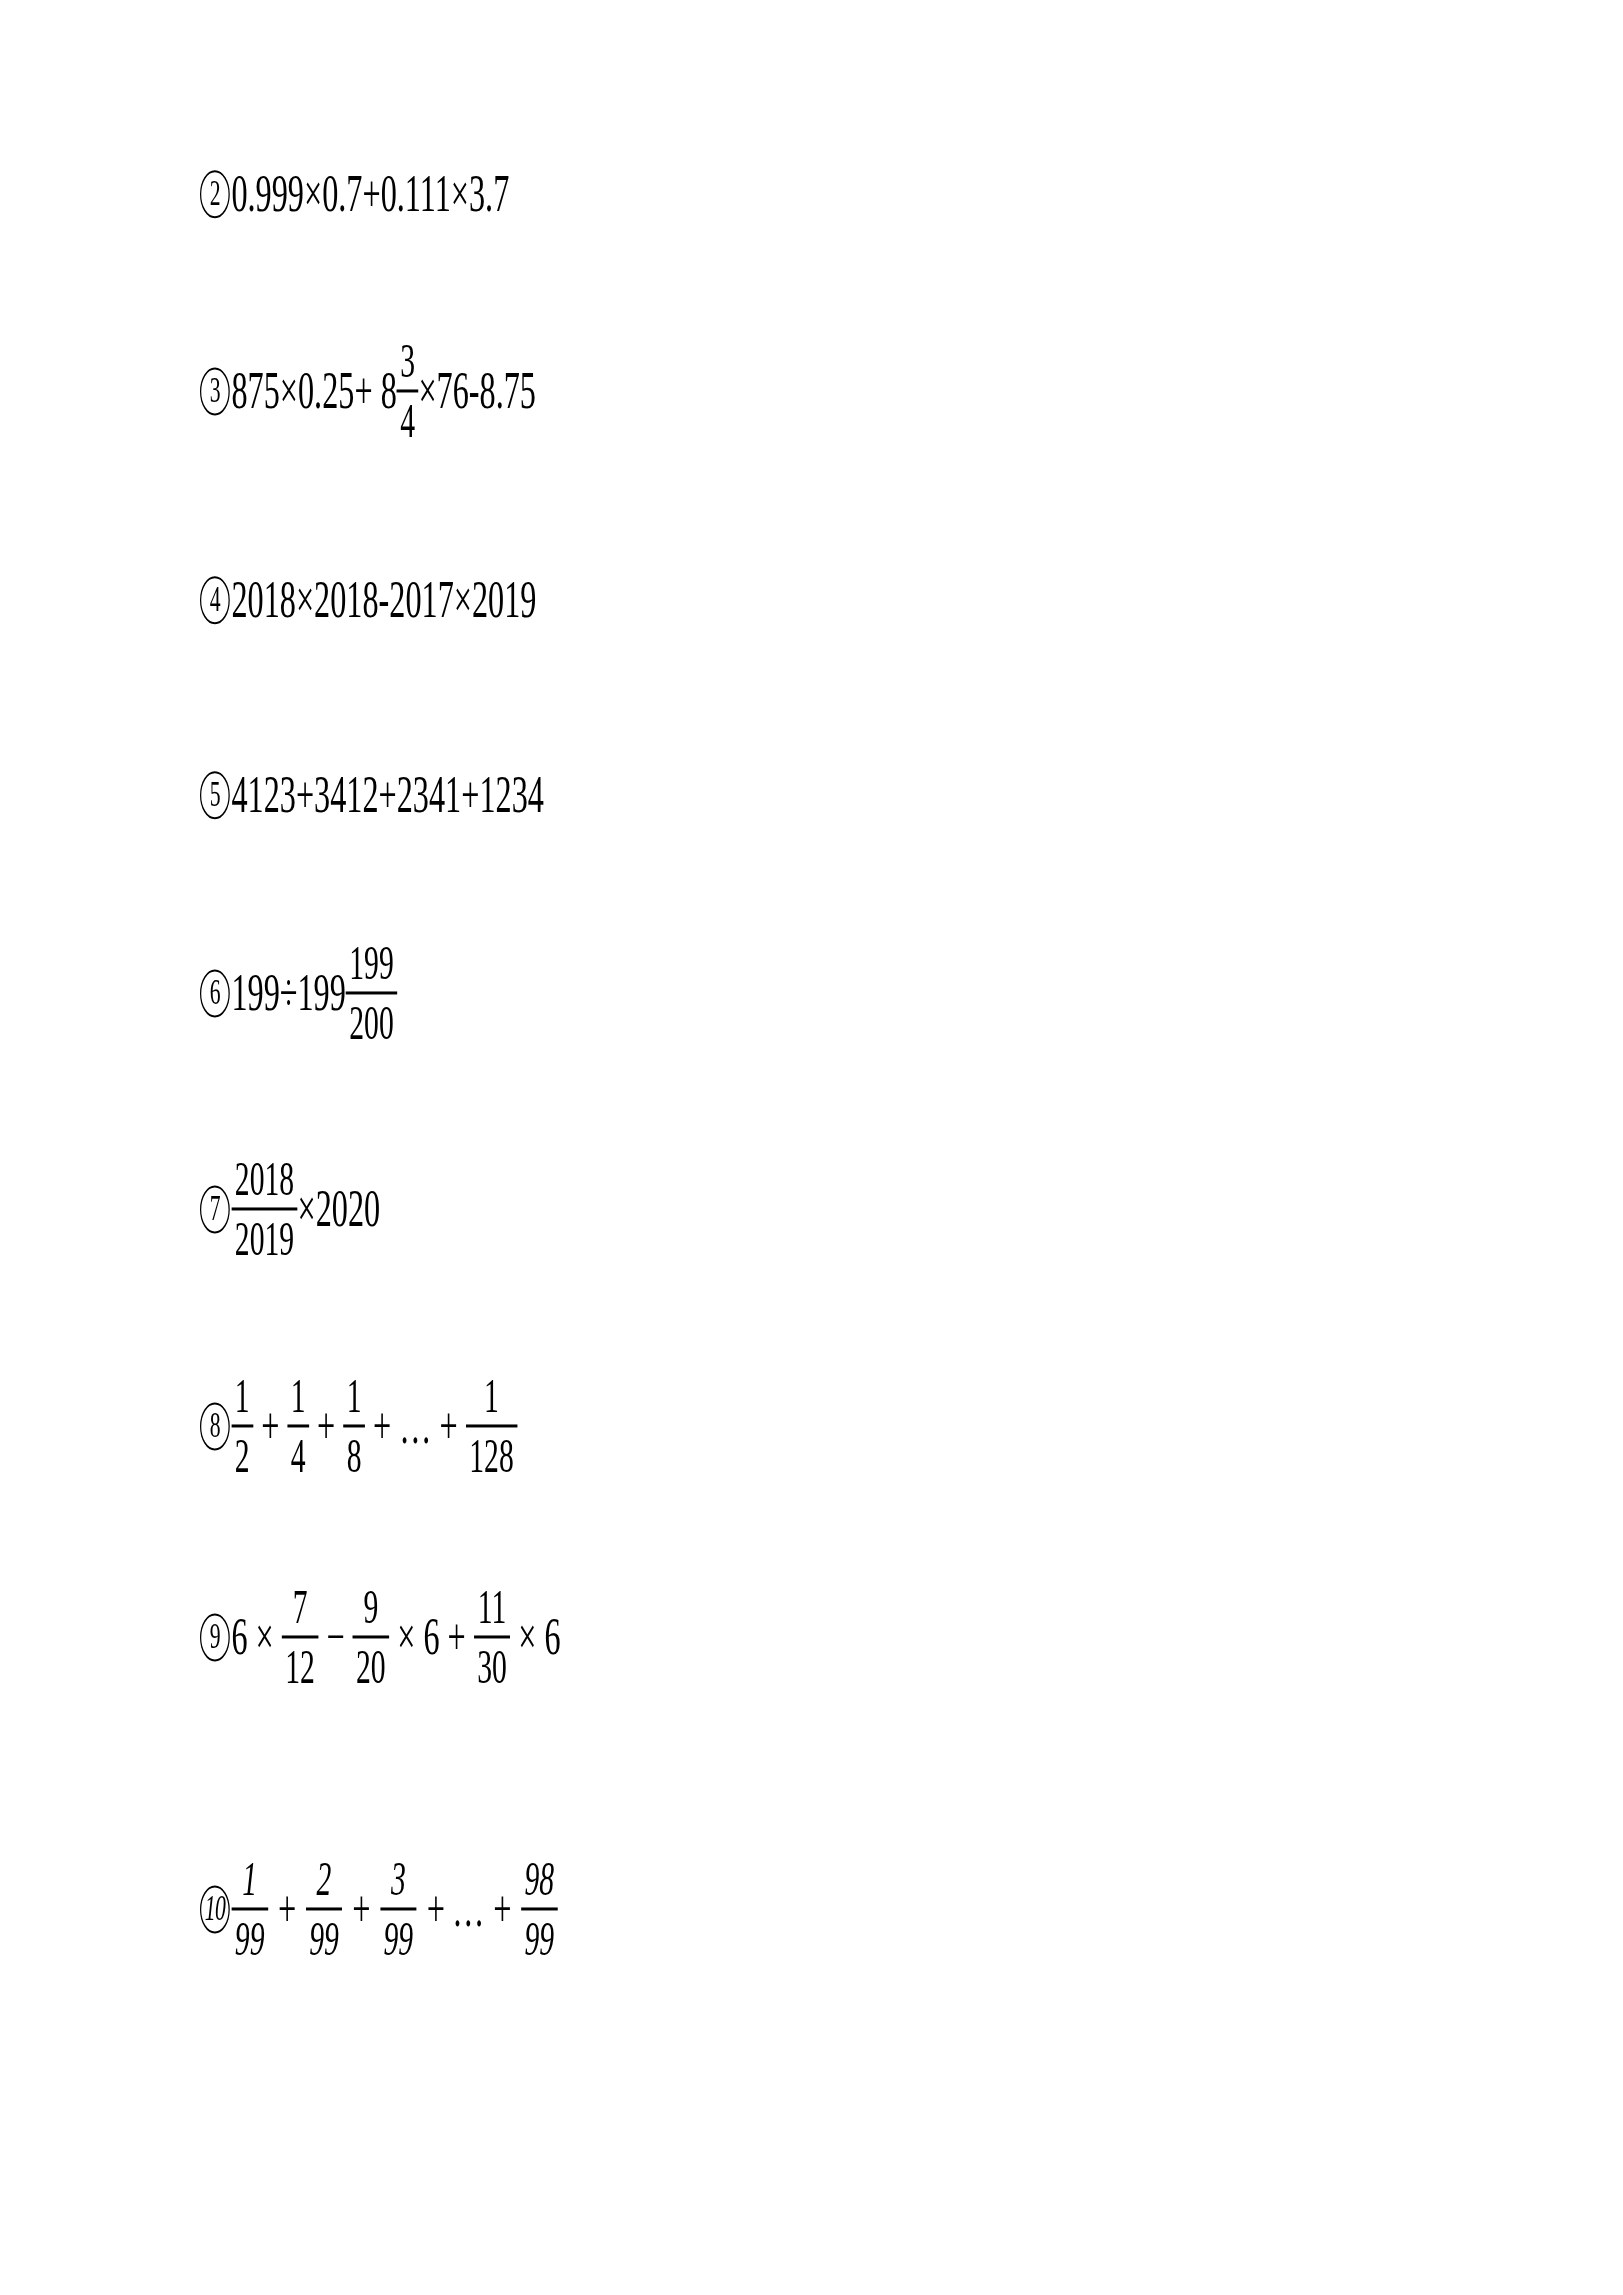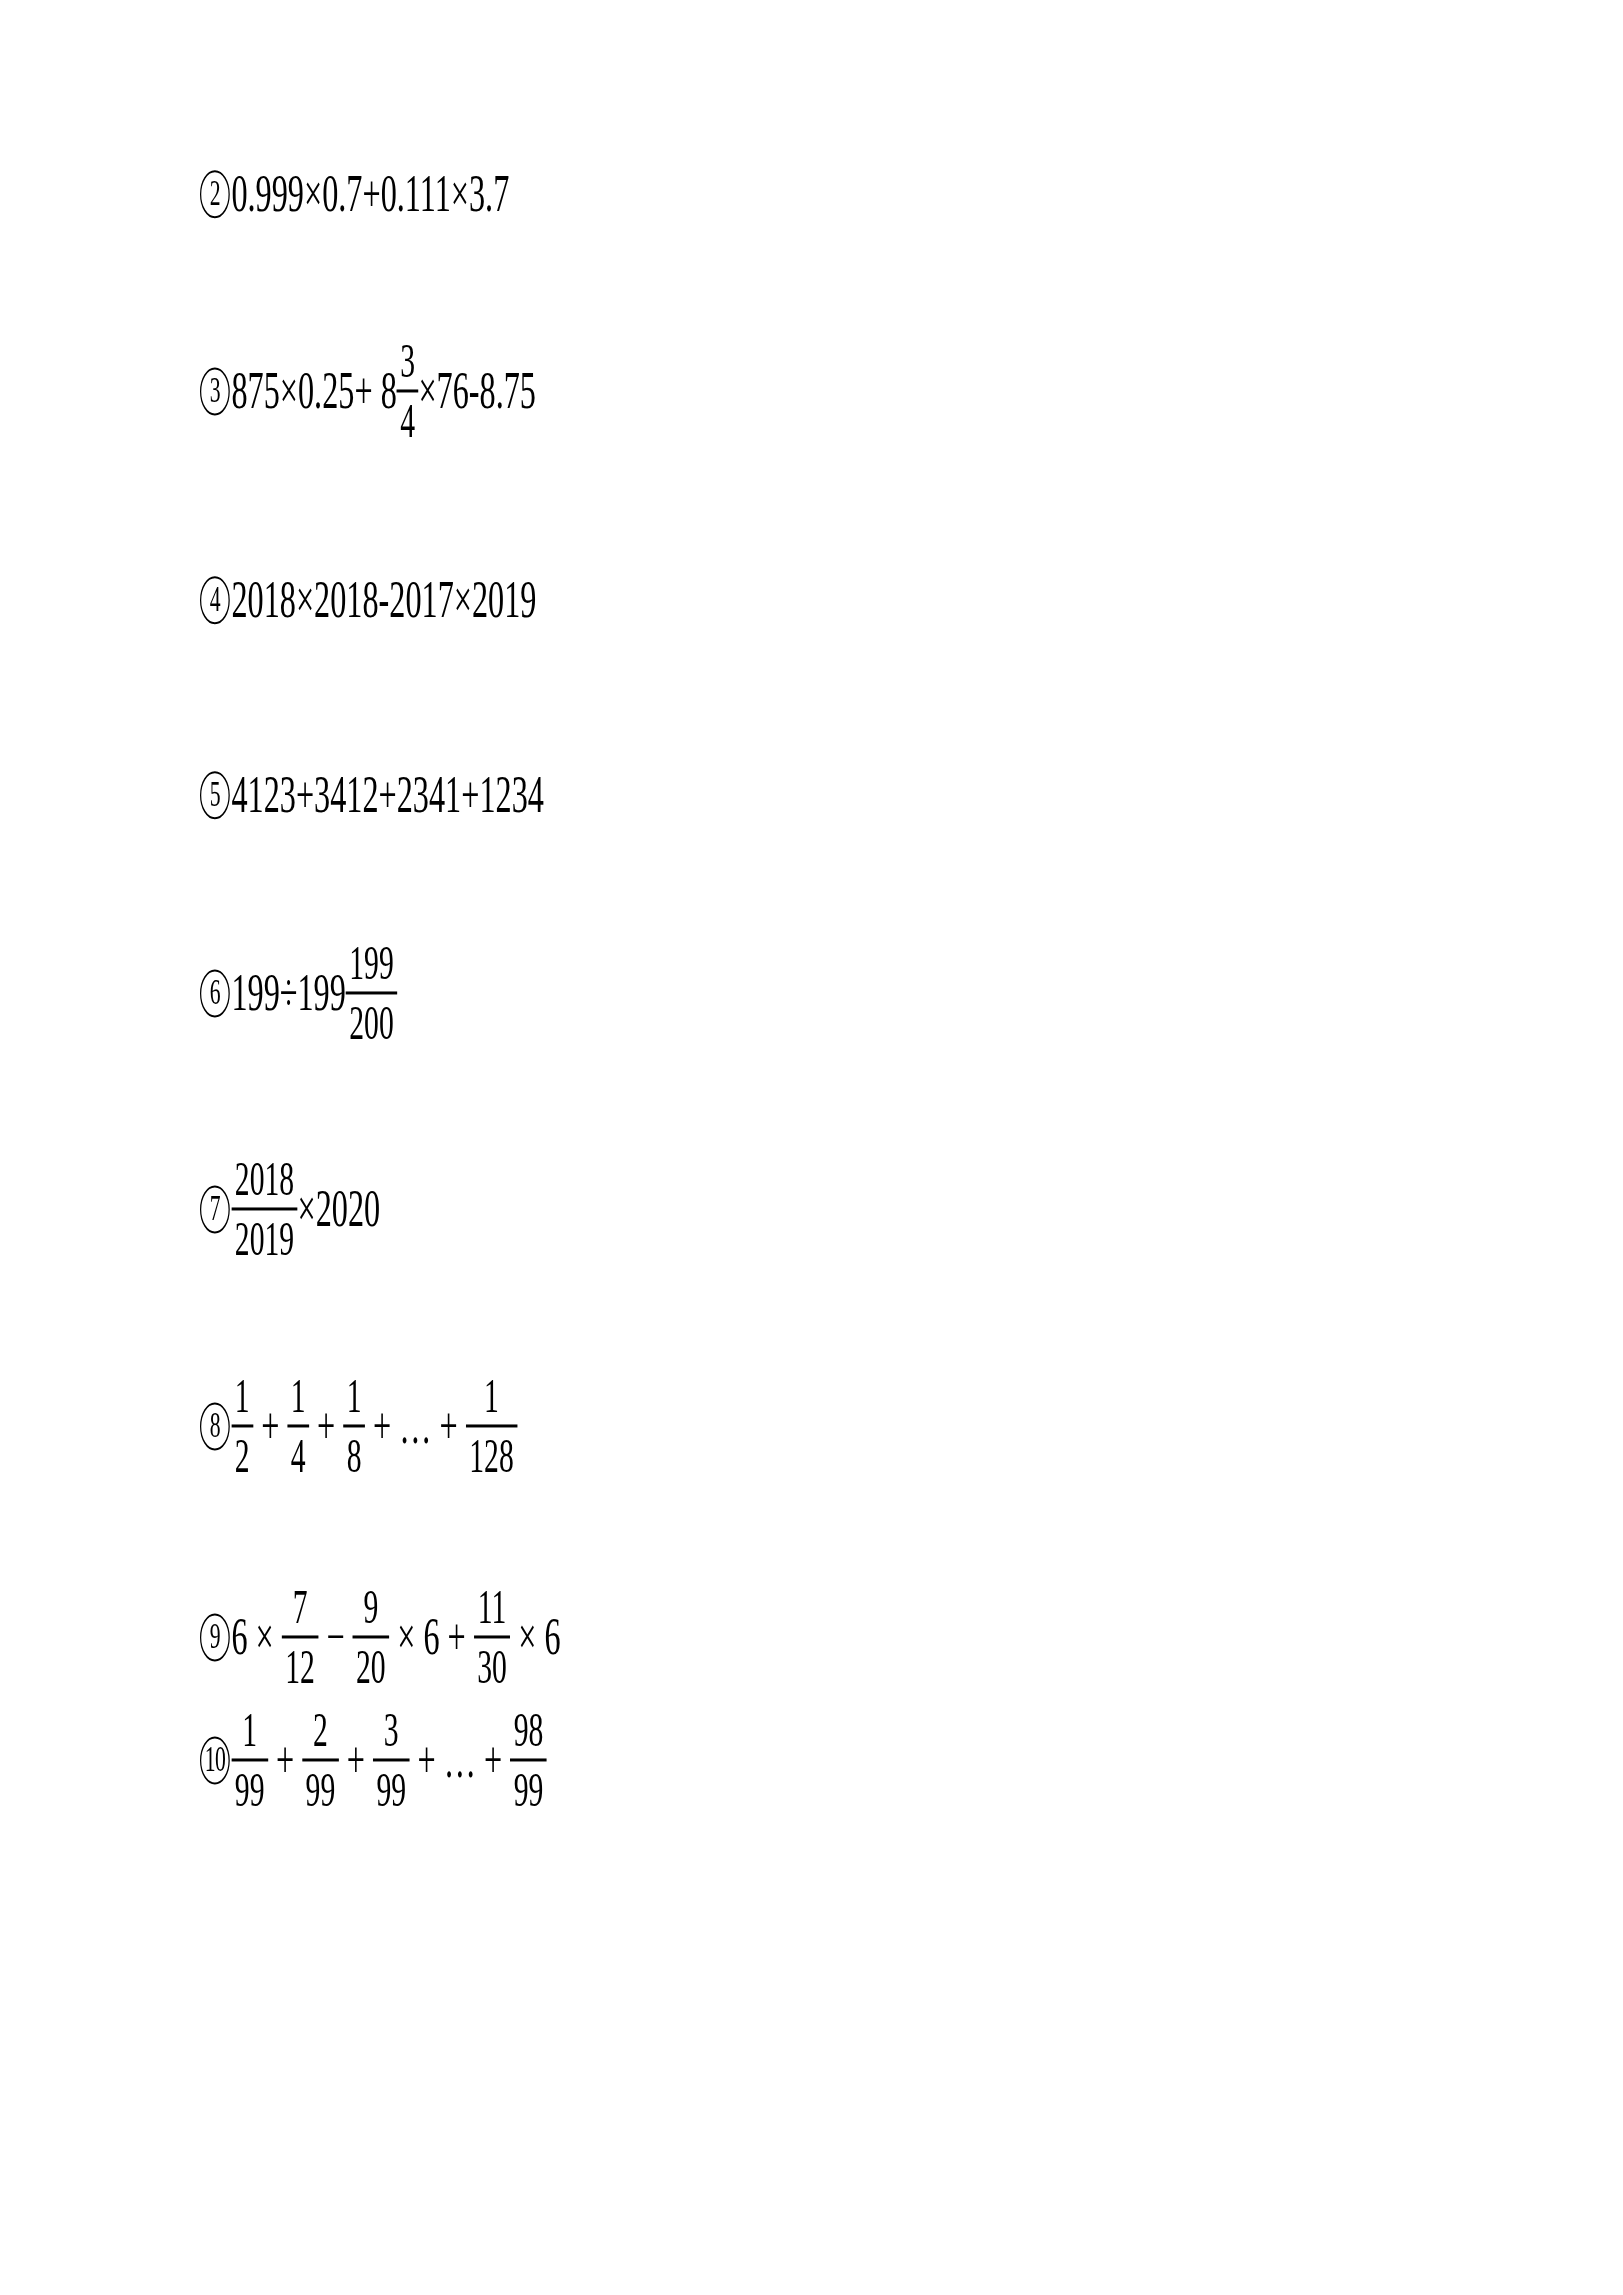--- a/index.html
+++ b/index.html
@@ -139,21 +139,21 @@
             <span class="num">9</span>
             <span class="den">20</span>
           </span>
           <span class="math-text"> × 6 + </span>
           <span class="frac">
             <span class="num">11</span>
             <span class="den">30</span>
           </span>
           <span class="math-text"> × 6</span>
         </span></div>
-      <div class="problem-row" style="top: 1760px;"><span class="squeeze">
+      <div class="problem-row" style="top: 1909px; font-style: italic;"><span class="squeeze">
           <span class="circ">10</span>
           <span class="frac">
             <span class="num">1</span>
             <span class="den">99</span>
           </span>
           <span class="math-text"> + </span>
           <span class="frac">
             <span class="num">2</span>
             <span class="den">99</span>
           </span>

